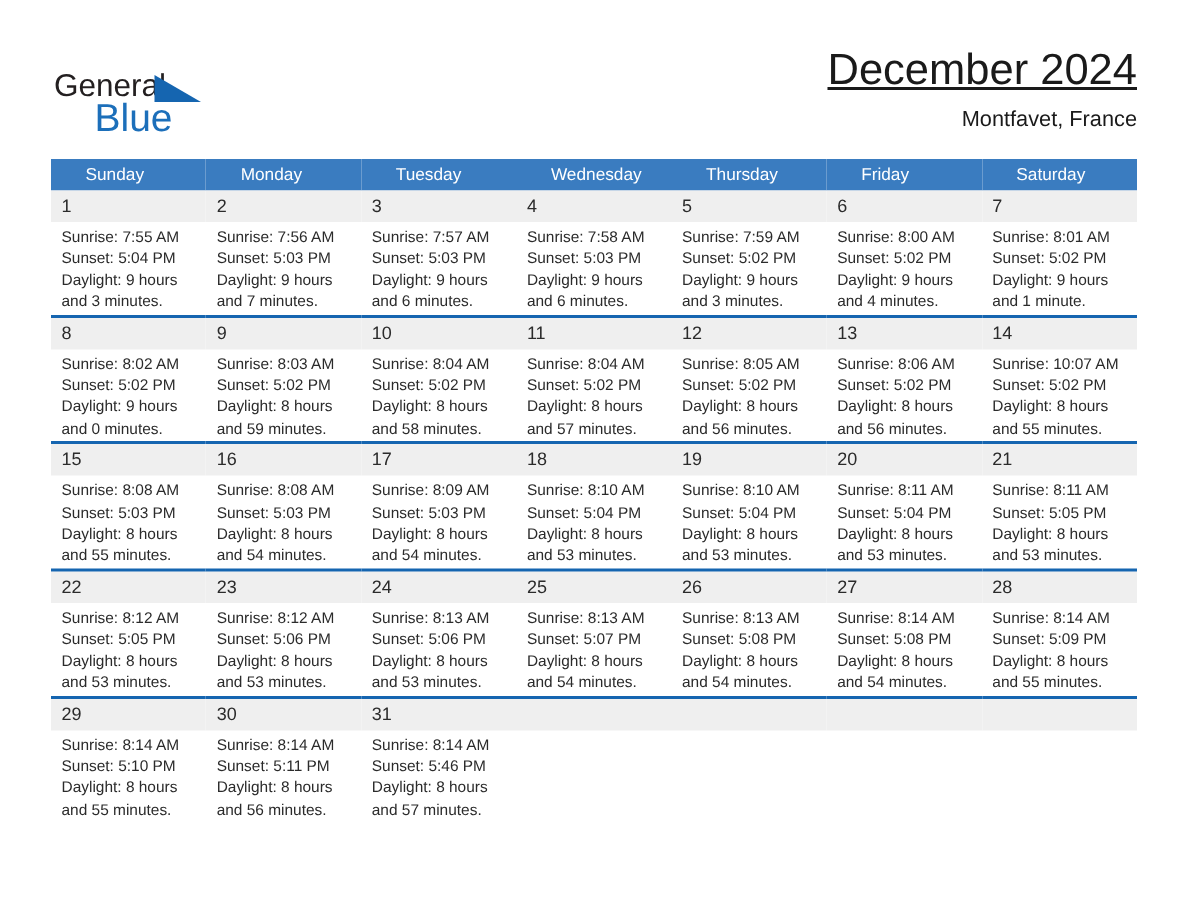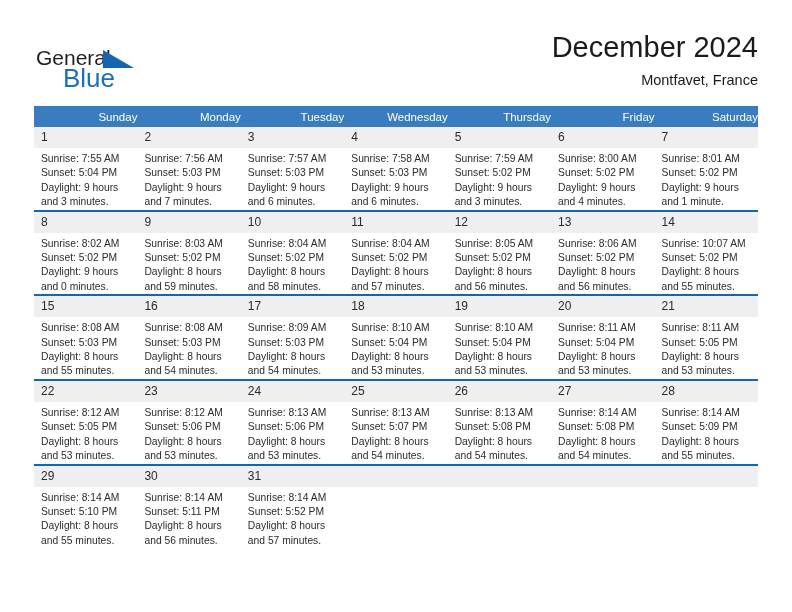--- a/index.html
+++ b/index.html
@@ -66,20 +66,21 @@
     position: absolute;
     right: 0;
     top: 0;
     text-align: right;
   }
   .month-title {
     font-size: 29px;
     color: #1a1a1a;
     line-height: 34px;
     white-space: nowrap;
+    text-decoration: underline;
   }
   .location {
     font-size: 14.5px;
     color: #1a1a1a;
     line-height: 20px;
     margin-top: 6px;
     white-space: nowrap;
   }
 
   
@@ -92,22 +93,22 @@
   table.cal {
     border-collapse: collapse;
     table-layout: fixed;
     width: 724px;
   }
   table.cal th {
     background: #3a7cc0;
     color: #ffffff;
     font-size: 11.5px;
     font-weight: normal;
-    text-align: right;
-    padding: 4px 0 4px 4px;
+    text-align: left;
+    padding: 4px 0 4px 23px;
     height: 13px;
     border: none;
   }
   td.daycell {
     vertical-align: top;
     padding: 0;
     border: none;
     border-top: 2px solid #1565b0;
     height: 82px;
   }
@@ -448,21 +449,21 @@
                 <div>Sunrise: 8:14 AM</div>
                 <div>Sunset: 5:11 PM</div>
                 <div>Daylight: 8 hours</div>
                 <div>and 56 minutes.</div>
               </div>
             </td>
             <td class="daycell">
               <div class="daynum">31</div>
               <div class="info">
                 <div>Sunrise: 8:14 AM</div>
-                <div>Sunset: 5:52 PM</div>
+                <div>Sunset: 5:46 PM</div>
                 <div>Daylight: 8 hours</div>
                 <div>and 57 minutes.</div>
               </div>
             </td>
             <td class="daycell">
               <div class="daynum blank"></div>
               <div class="info empty">
                 <div></div>
                 <div></div>
                 <div></div>

